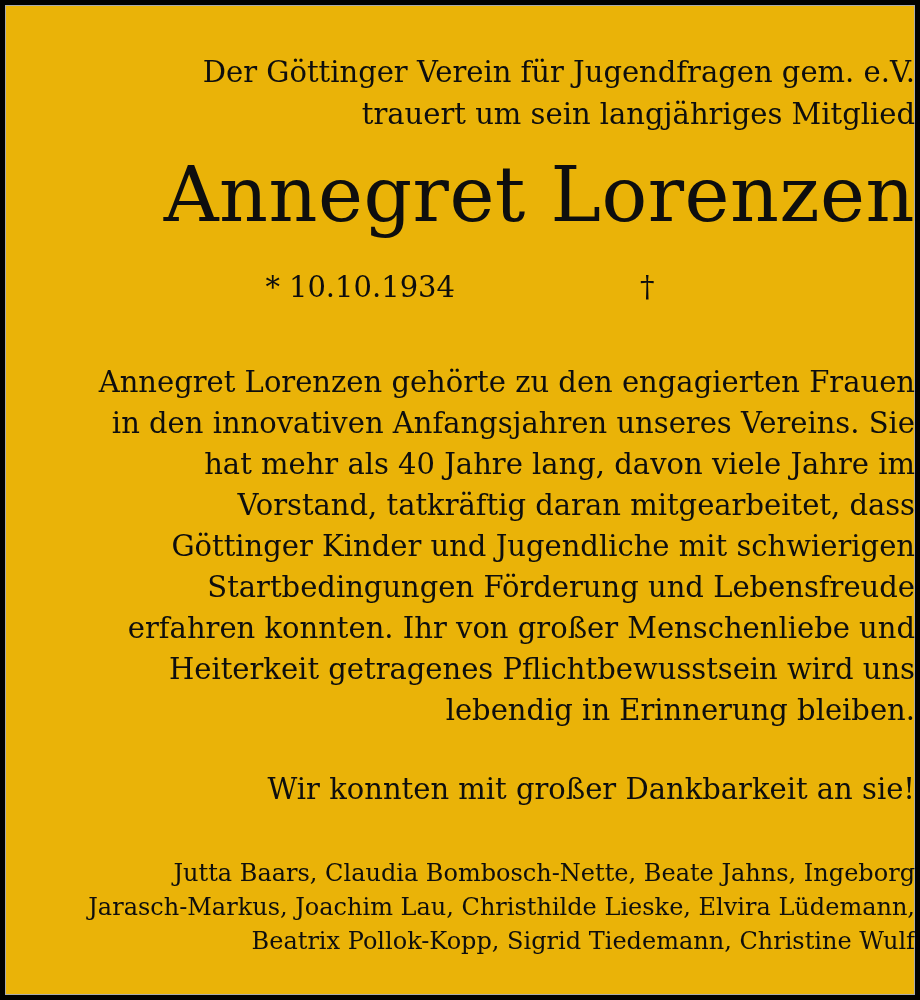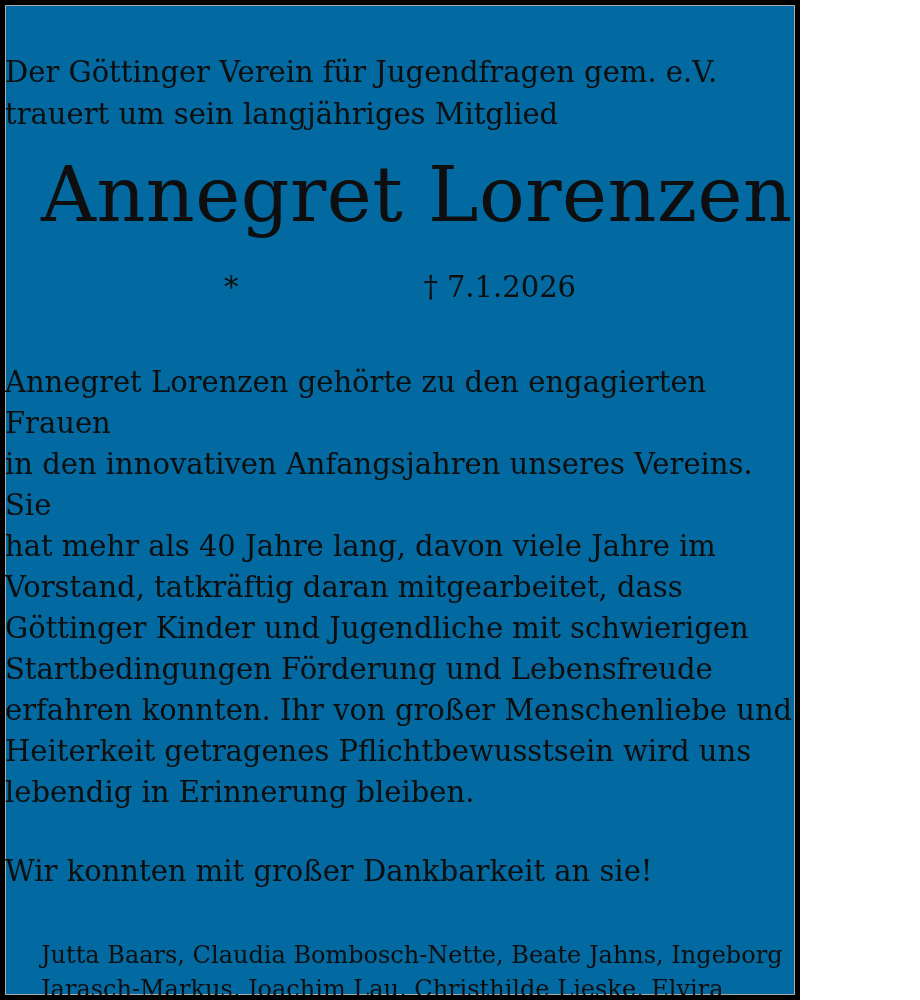--- a/index.html
+++ b/index.html
@@ -3,28 +3,28 @@
 <meta charset="utf-8">
 <title>Traueranzeige</title>
 <style>
   html, body {
     margin: 0;
     padding: 0;
     background: #ffffff;
   }
   .sheet {
     box-sizing: border-box;
-    width: 800px;
+    width: 920px;
     height: 1000px;
-    background: #0369a1;
+    background: #eab308;
     border: 5px solid #000000;
     box-shadow: inset 0 0 0 1px #aaaaaa;
     font-family: "DejaVu Serif", "Liberation Serif", serif;
     color: #0e0e0e;
-    text-align: left;
+    text-align: right;
     overflow: hidden;
   }
   .intro {
     margin-top: 46px;
     font-size: 29px;
     line-height: 42px;
     white-space: pre-line;
   }
   .name {
     margin: 20px 0 0 8px;
@@ -72,24 +72,24 @@
 <div class="sheet">
 
   <div class="intro">Der Göttinger Verein für Jugendfragen gem. e.V.
 trauert um sein langjähriges Mitglied</div>
 
   <h1 class="name">Annegret Lorenzen</h1>
 
   <div class="dates">
     <span class="date-group">
       <span>*</span>
+      <span>10.10.1934</span>
     </span>
     <span class="date-group">
       <span>†</span>
-      <span>7.1.2026</span>
     </span>
   </div>
 
   <div class="tribute">Annegret Lorenzen gehörte zu den engagierten Frauen
 in den innovativen Anfangsjahren unseres Vereins. Sie
 hat mehr als 40 Jahre lang, davon viele Jahre im
 Vorstand, tatkräftig daran mitgearbeitet, dass
 Göttinger Kinder und Jugendliche mit schwierigen
 Startbedingungen Förderung und Lebensfreude
 erfahren konnten. Ihr von großer Menschenliebe und

